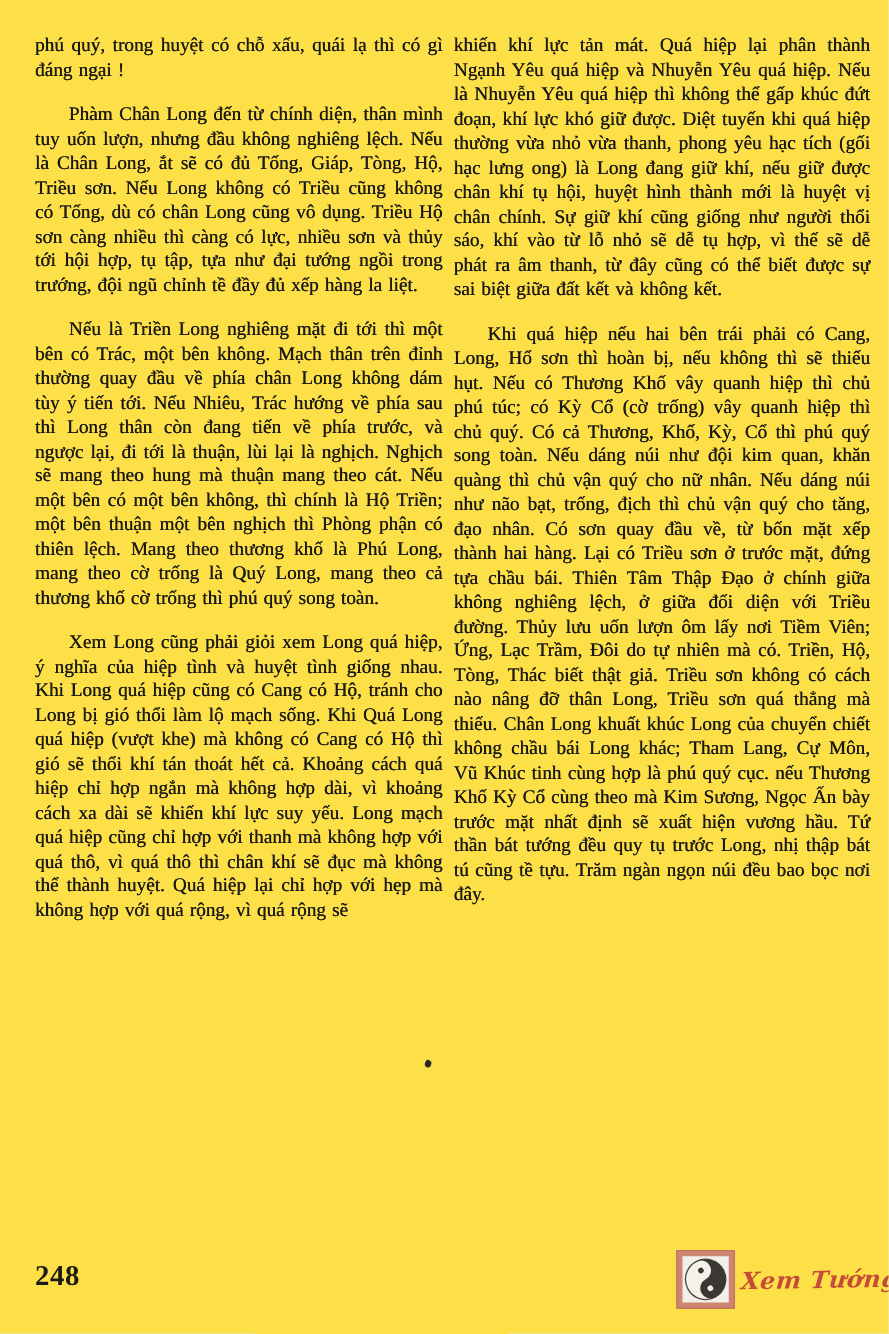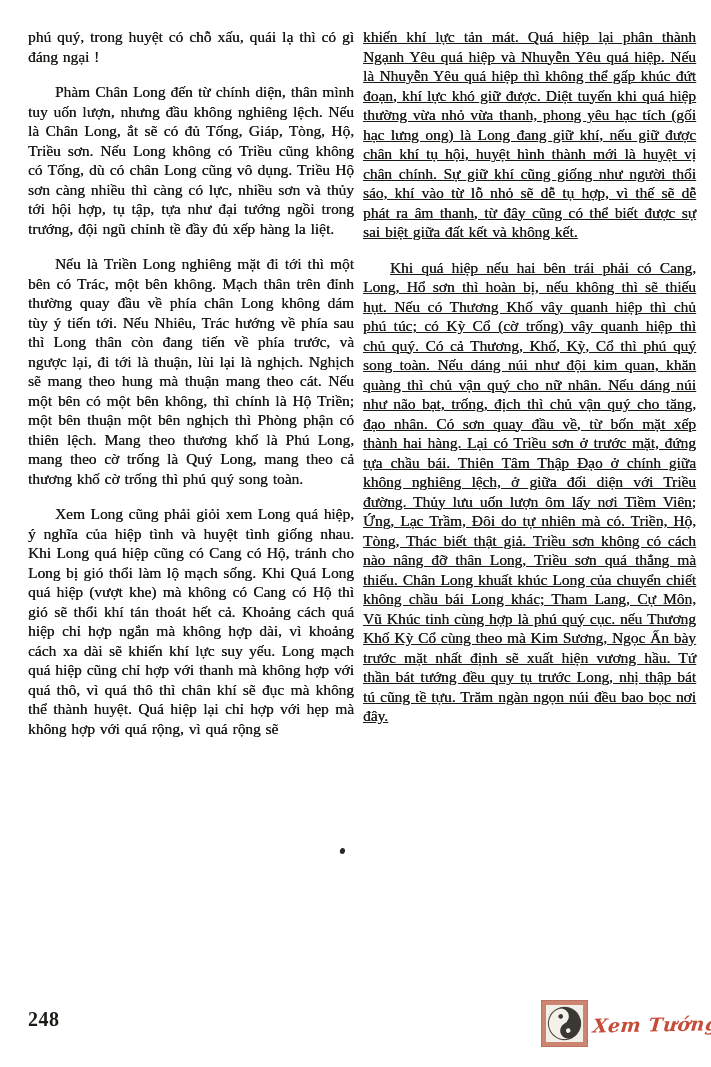--- a/index.html
+++ b/index.html
@@ -5,55 +5,55 @@
   html, body {
     margin: 0;
     padding: 0;
     background: #e9e7e2;
   }
   .page {
     position: relative;
     width: 711px;
     height: 1067px;
     margin: 0 auto;
-    background: #ffffff;
+    background: #fde047;
     overflow: hidden;
     font-family: "Liberation Serif", "DejaVu Serif", serif;
     color: #1c1a17;
   }
   .col {
     position: absolute;
     top: 27px;
     font-size: 15.4px;
     line-height: 19.5px;
     text-align: justify;
     text-shadow: 0.25px 0 0 currentColor;
     word-spacing: 1px;
   }
   .col-left  { left: 28px;  width: 326px; }
-  .col-right { left: 363px; width: 333px; text-decoration: underline; }
+  .col-right { left: 363px; width: 333px; }
   .para { margin: 0 0 16px 0; text-indent: 27px; }
   .para.noindent { text-indent: 0; }
   .footnote {
     position: absolute;
     left: 28px;
     top: 882px;
     width: 668px;
     font-size: 16.3px;
     line-height: 23px;
     text-align: justify;
     text-indent: 24px;
     text-shadow: 0.25px 0 0 currentColor;
     word-spacing: 1px;
   }
   .page-number {
     position: absolute;
     left: 28px;
     top: 1008px;
-    font-size: 20px;
+    font-size: 23px;
     font-weight: bold;
     letter-spacing: 0.5px;
   }
   .ink-speck {
     position: absolute;
     left: 340px;
     top: 848px;
     width: 5px;
     height: 6px;
     background: #2b2824;

